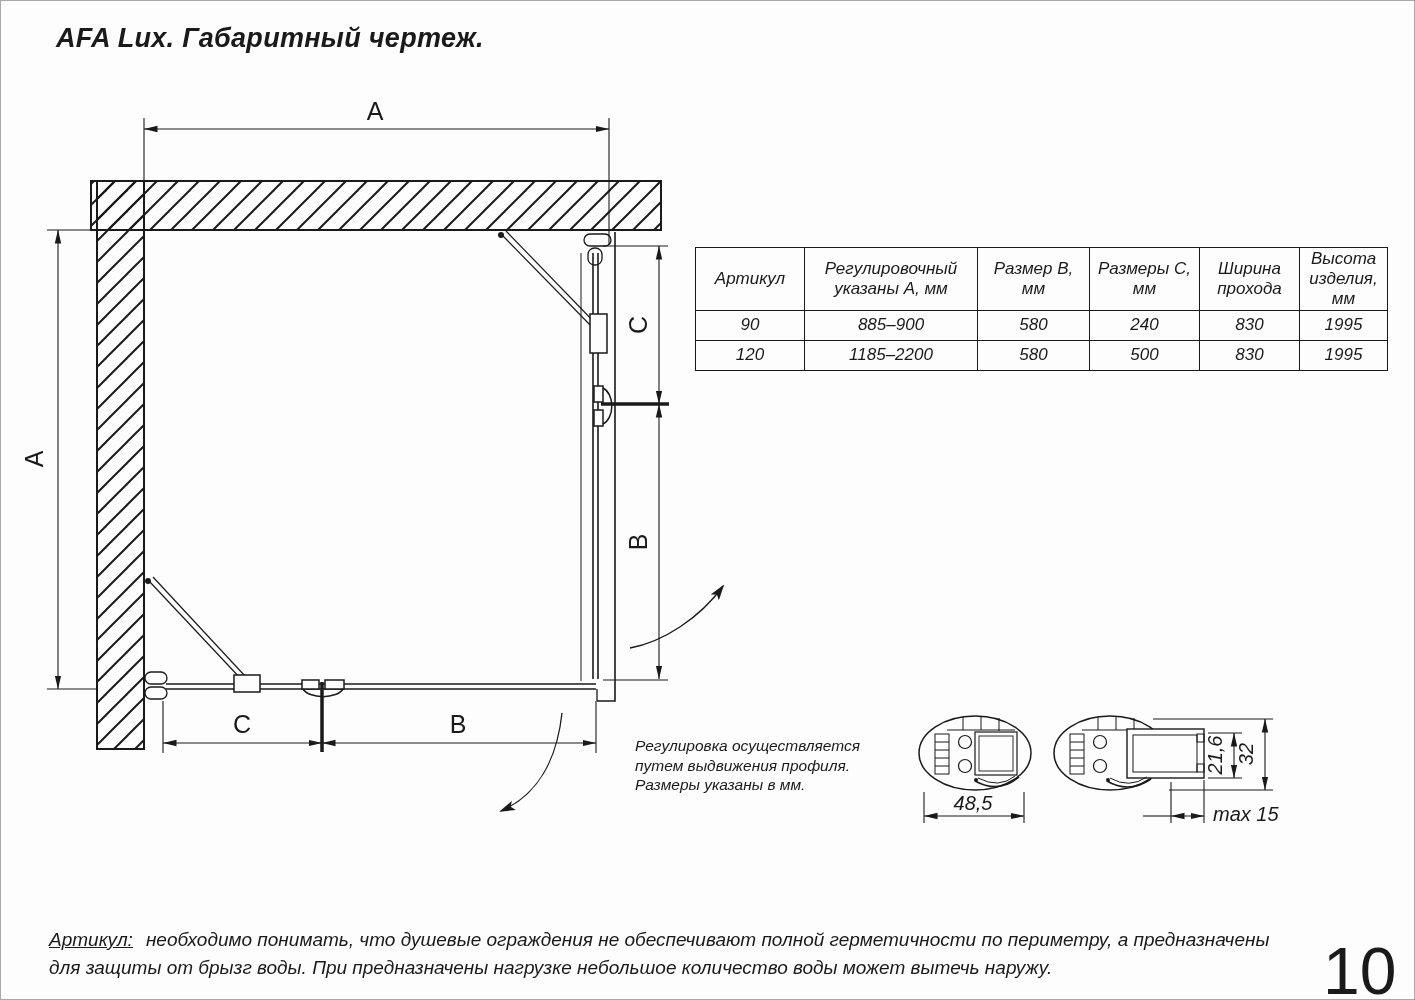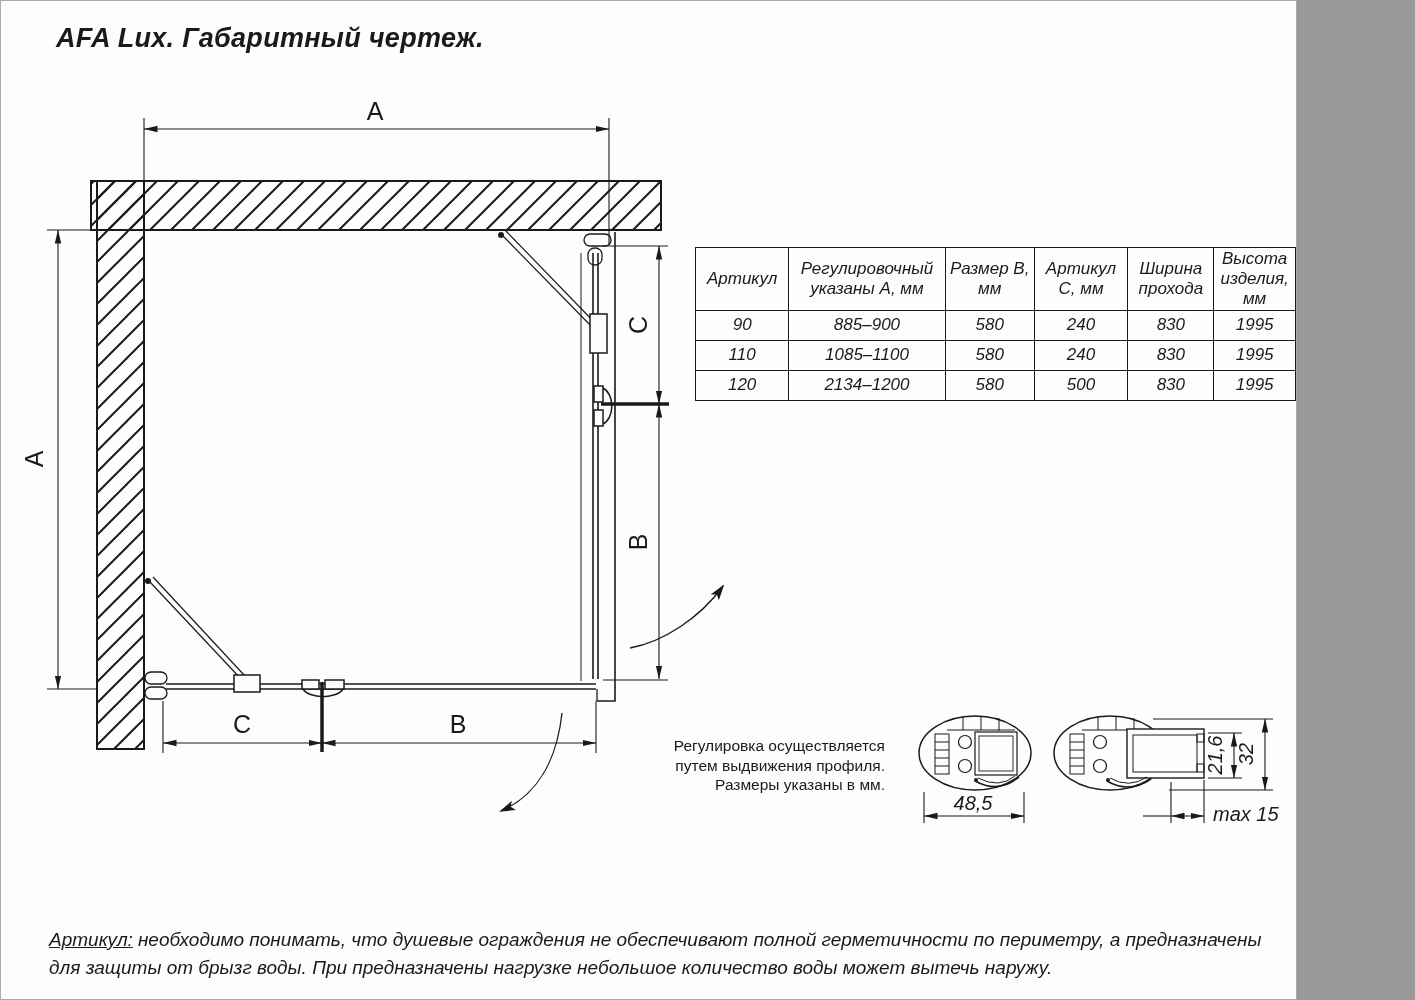--- a/index.html
+++ b/index.html
@@ -1,34 +1,34 @@
 <!DOCTYPE html>
 <html><head>
 <meta charset="utf-8">
 <style>
   html,body{margin:0;padding:0;background:#9a9a9a;}
-  .page{position:relative;width:1297px;height:1000px;background:#fdfdfd;
+  .page{position:relative;width:1415px;height:1000px;background:#fdfdfd;
         font-family:"Liberation Sans",sans-serif;color:#1a1a1a;overflow:hidden;
         border:1px solid #a9a9a9;box-sizing:border-box;}
   .title{position:absolute;left:55px;top:22px;font-style:italic;font-weight:600;
          font-size:27px;letter-spacing:.3px;white-space:nowrap;}
   svg.draw{position:absolute;left:0;top:0;}
   .dimlbl{font-family:"Liberation Sans",sans-serif;font-size:25px;fill:#1a1a1a;}
   .pdim{font-family:"Liberation Sans",sans-serif;font-style:italic;font-size:20px;fill:#1a1a1a;}
   table.spec{position:absolute;left:694px;top:246px;border-collapse:collapse;table-layout:fixed;}
   .spec th,.spec td{border:1.8px solid #1a1a1a;font-style:italic;font-weight:400;
         text-align:center;vertical-align:middle;padding:0 3px;font-size:17px;line-height:1.18;}
   .spec th{height:62px;}
   .spec td{height:29px;}
-  .note{position:absolute;left:634px;top:735px;width:250px;text-align:right;
-        font-size:15.5px;line-height:19.5px;}
+  .note{position:absolute;left:634px;top:735px;width:250px;text-align:left;
+        font-style:italic;font-size:15.5px;line-height:19.5px;}
   .warning{position:absolute;left:48px;top:925px;width:1245px;font-style:italic;
         font-size:19px;line-height:28px;}
   .warning .wlabel{text-decoration:underline;}
-  .warning .wrest{margin-left:5px;text-align:right;}
+  .warning .wrest{margin-left:13px;text-align:right;}
   .pagenum{position:absolute;left:1322px;top:932px;font-size:66px;font-weight:400;}
 </style>
 </head>
 <body>
 
 <div class="page">
 
   <div class="title">AFA Lux. Габаритный чертеж.</div>
 
   <svg class="draw" width="1415" height="1000" viewBox="0 0 1415 1000">
@@ -218,45 +218,37 @@
         <col style="width:112px">
       <col style="width:110px">
         <col style="width:100px">
         <col style="width:88px">
     </colgroup>
     <thead>
       <tr>
         <th>Артикул</th>
         <th>Регулировочный указаны А, мм</th>
         <th>Размер В, мм</th>
-        <th>Артикул С, мм</th>
+        <th>Размеры С, мм</th>
         <th>Ширина прохода</th>
         <th>Высота изделия, мм</th>
       </tr>
     </thead>
     <tbody>
       <tr>
         <td>90</td>
         <td>885–900</td>
         <td>580</td>
         <td>240</td>
         <td>830</td>
         <td>1995</td>
       </tr>
       <tr>
-        <td>110</td>
-        <td>1085–1100</td>
-        <td>580</td>
-        <td>240</td>
-        <td>830</td>
-        <td>1995</td>
-      </tr>
-      <tr>
         <td>120</td>
-        <td>2134–1200</td>
+        <td>1185–2200</td>
         <td>580</td>
         <td>500</td>
         <td>830</td>
         <td>1995</td>
       </tr>
     </tbody>
   </table>
 
   <div class="note">
     <div>Регулировка осуществляется</div>

